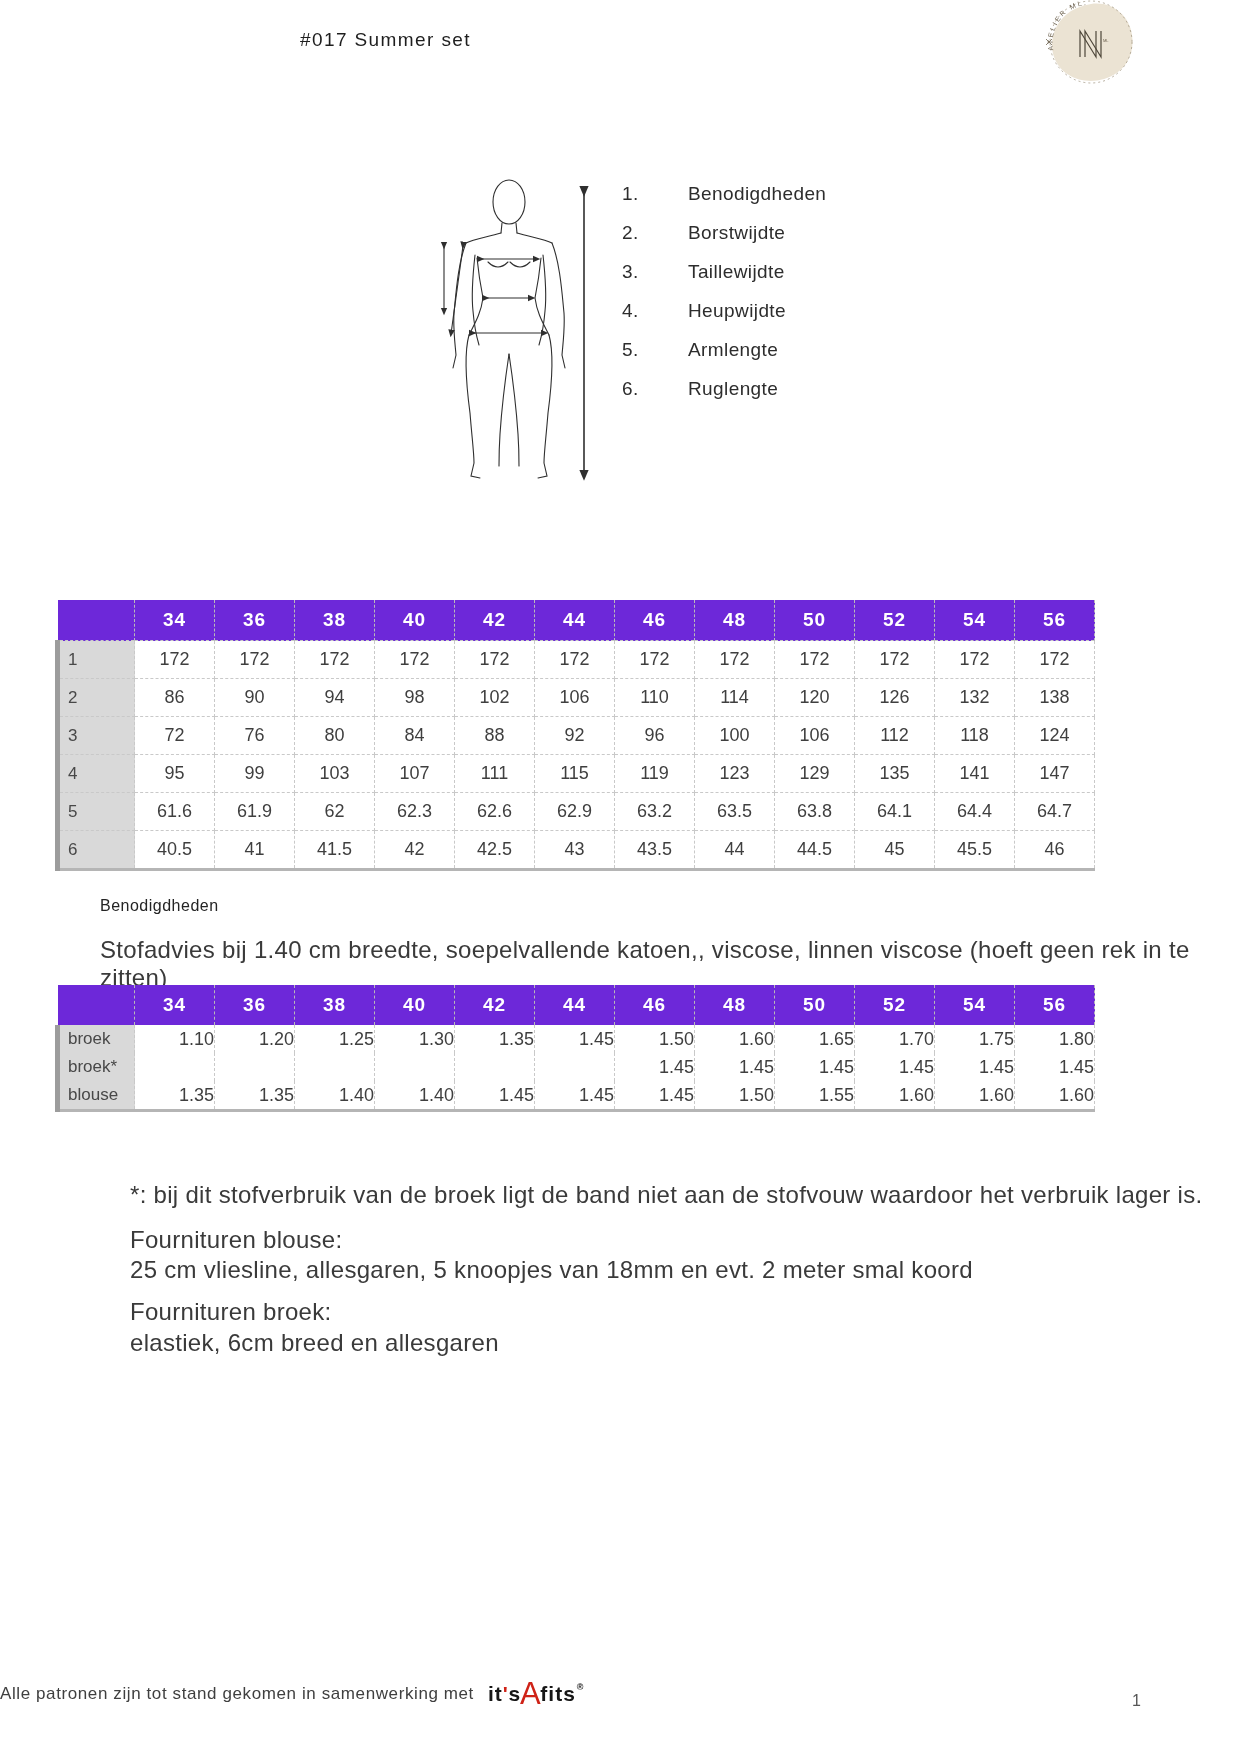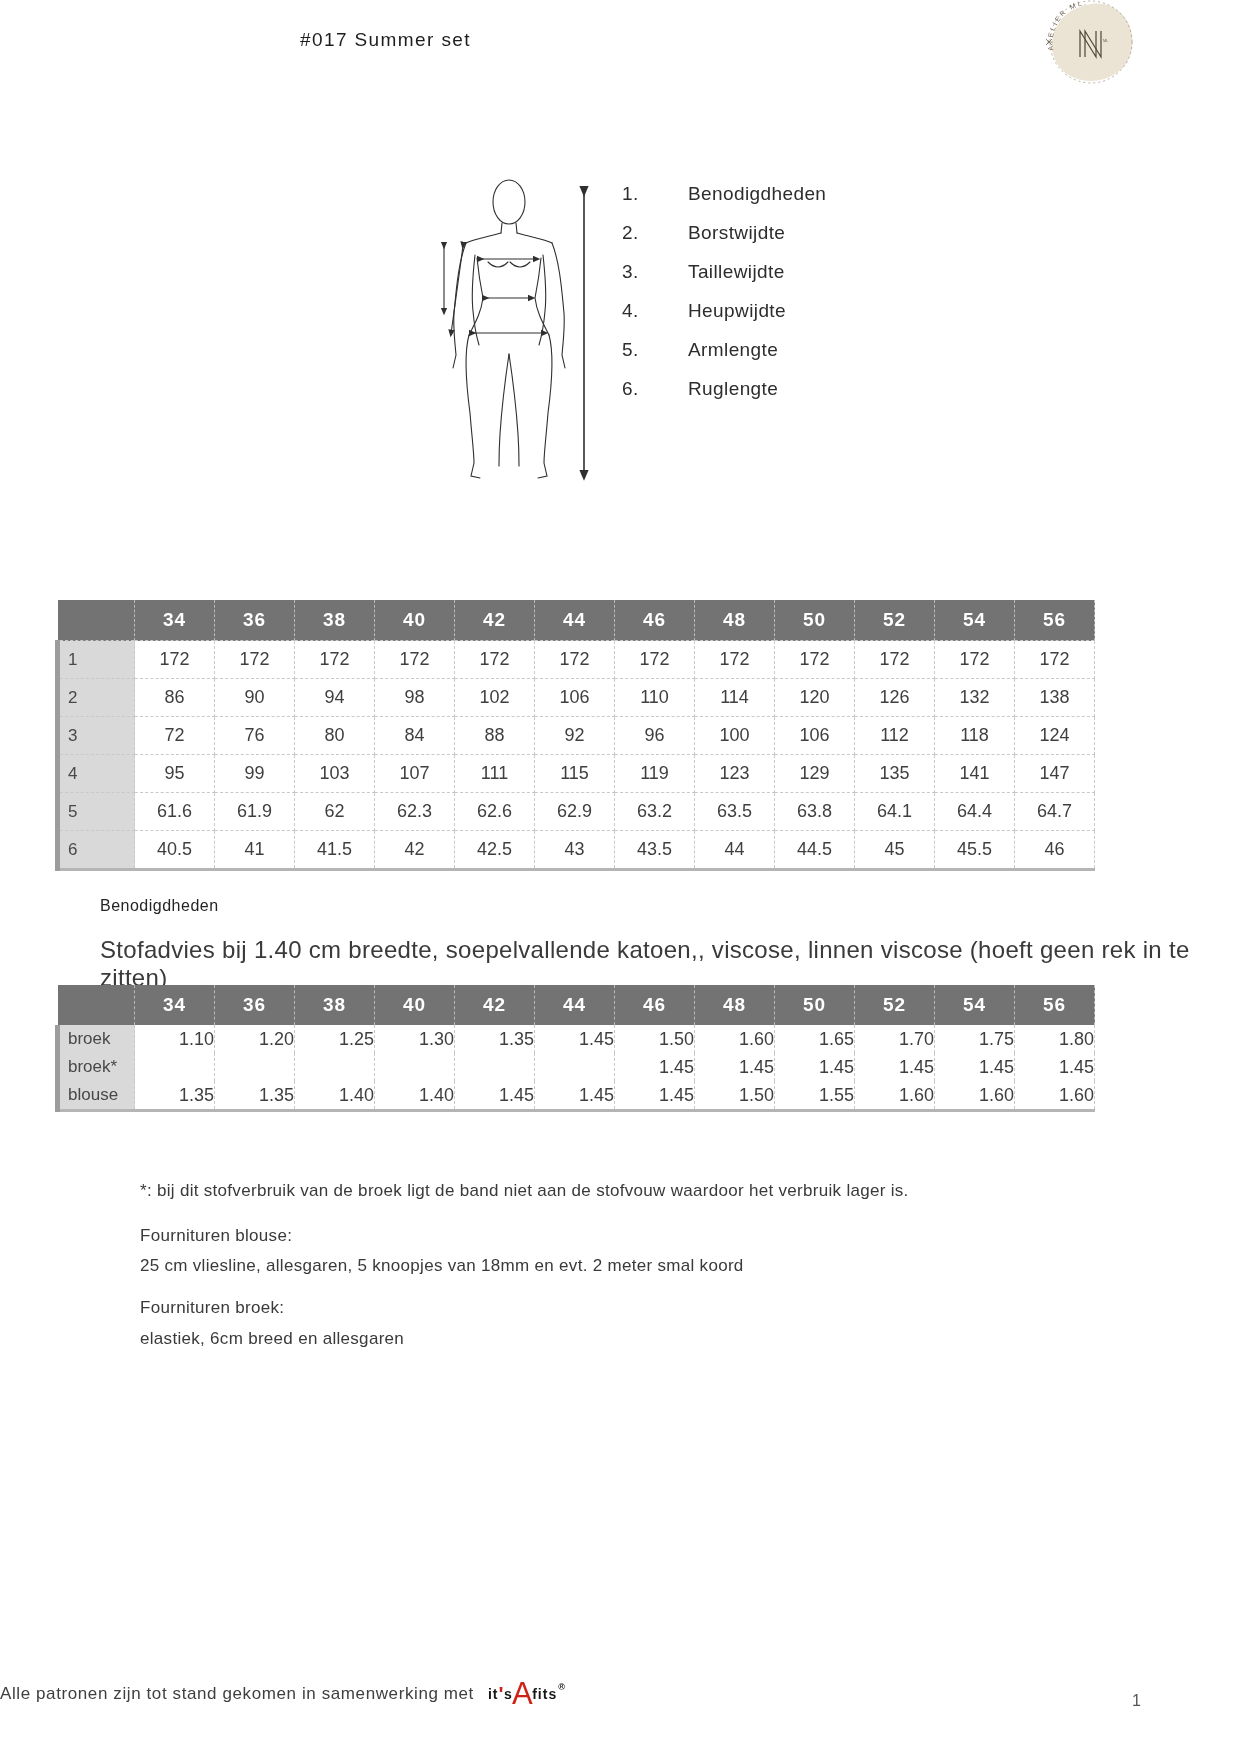--- a/index.html
+++ b/index.html
@@ -22,52 +22,52 @@
   .legend-num { width:66px; }
 
   
   .sizes-table {
     position:absolute; left:55px; width:1037px; border-collapse:collapse;
     table-layout:fixed; border-bottom:3px solid #b5b5b5;
   }
   .t1 { top:600px; }
   .t2 { top:985px; }
   .sizes-table th {
-    background:#737373; color:#ffffff; font-size:19px; font-weight:bold;
+    background:#6d28d9; color:#ffffff; font-size:19px; font-weight:bold;
     height:40px; border-right:1px dashed #b9b9b9; letter-spacing:1px; padding:0;
   }
   .sizes-table td {
     border:1px dashed #c9c9c9; text-align:center; font-size:18px;
     color:#3f3f3f; background:#ffffff; padding:0;
   }
   .t1 td { height:37px; }
   .t2 td { height:28px; border-top:none; border-bottom:none;text-align:right; }
   .sizes-table td.rowlabel {
     background:#d9d9d9; text-align:left; padding-left:8px; font-size:17px;
     color:#484848; border-left:5px solid #9c9c9c;
   }
 
   
   .section-heading { position:absolute; left:100px; top:897px; font-size:16px; color:#242424; letter-spacing:0.5px; }
   .fabric-advice  { position:absolute; left:100px; top:936px; font-size:24px; letter-spacing:0.3px; color:#3a3a3a; }
-  .note-line { position:absolute; left:140px; font-size:17px; letter-spacing:0.3px; color:#3a3a3a; }
+  .note-line { position:absolute; left:130px; font-size:24px; letter-spacing:0.3px; color:#3a3a3a; }
   .footnote   { top:1181px; }
   .fb-title   { top:1226px; }
   .fb-text    { top:1256px;text-align:right; }
   .fbr-title  { top:1298px; }
   .fbr-text   { top:1329px; }
 
   
   .footer {
     position:absolute; top:1682px; left:0; width:1240px;
     display:flex; align-items:center;
     font-size:17px; color:#3f3f3f; letter-spacing:0.6px;
   }
   .brand { margin-left:14px; display:flex; align-items:flex-end; color:#161616; font-weight:bold; }
-  .brand-it, .brand-s, .brand-fits { font-size:14px; letter-spacing:1px; line-height:24px; }
+  .brand-it, .brand-s, .brand-fits { font-size:21px; letter-spacing:1px; line-height:24px; }
   .brand-apos { color:#cf2217; font-size:21px; line-height:24px; }
   .brand-a { color:#cf2217; font-size:31px; line-height:24px; margin:0 -1px; font-weight:normal; }
   .brand-reg { font-size:9px; align-self:flex-start; margin-left:1px; }
   .page-number { position:absolute; left:1132px; top:1692px; font-size:16px; color:#565656; }
 </style>
 </head>
 <body>
 
 <div class="page">
 

